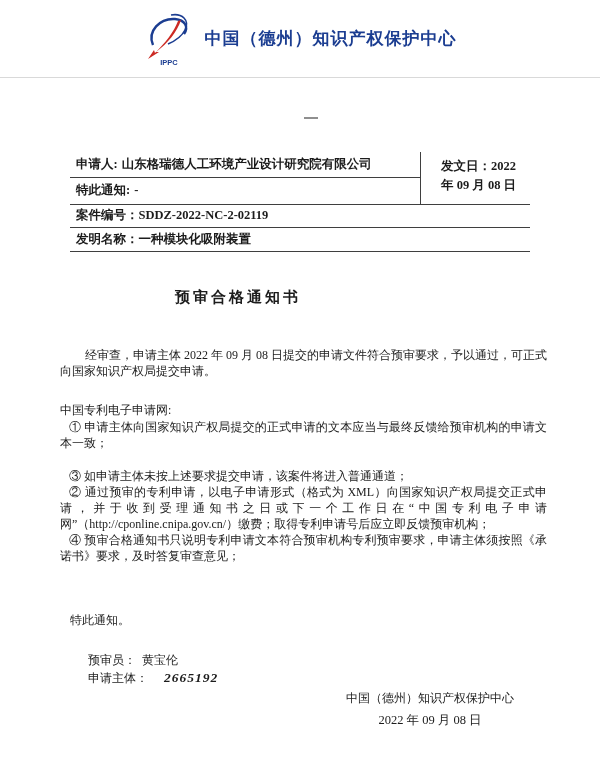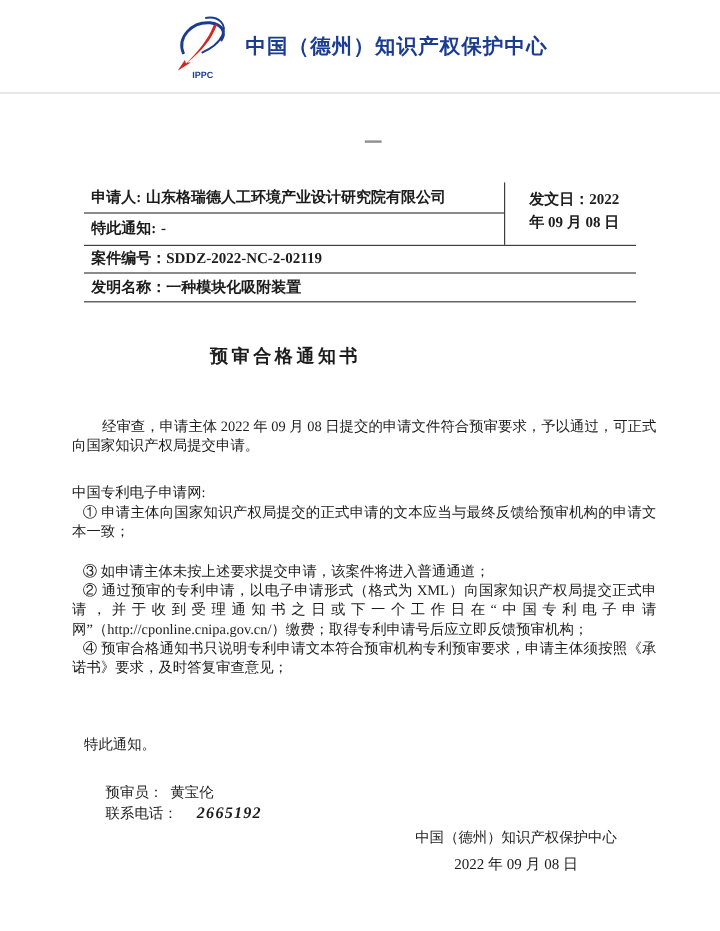--- a/index.html
+++ b/index.html
@@ -186,21 +186,21 @@
     <p class="reminder-item">② 通过预审的专利申请，以电子申请形式（格式为 XML）向国家知识产权局提交正式申请，并于收到受理通知书之日或下一个工作日在“中国专利电子申请网”（http://cponline.cnipa.gov.cn/）缴费；取得专利申请号后应立即反馈预审机构；</p>
     <p class="reminder-item">④ 预审合格通知书只说明专利申请文本符合预审机构专利预审要求，申请主体须按照《承诺书》要求，及时答复审查意见；</p>
   </div>
 
   <div class="closing">特此通知。</div>
 
   <div class="examiner">
     <span class="lbl">预审员：</span><span>黄宝伦</span>
   </div>
   <div class="phone">
-    <span class="lbl">联系电话：</span><span class="phone-number">2665192</span>
+    <span class="lbl">申请主体：</span><span class="phone-number">2665192</span>
   </div>
 
   <div class="sign-block">
     <div>中国（德州）知识产权保护中心</div>
     <div class="sign-date">2022 年 09 月 08 日</div>
   </div>
 
 </div>
 
 </body></html>

